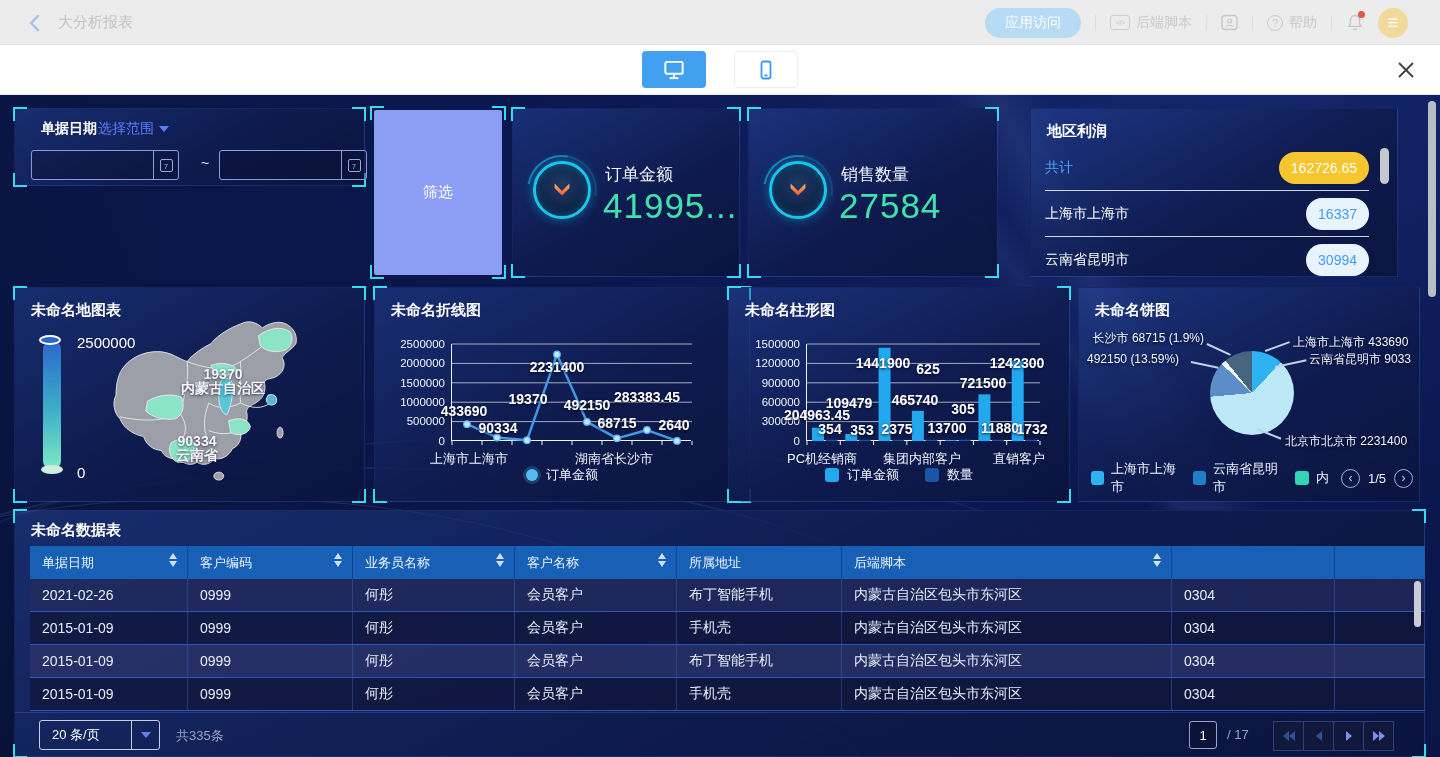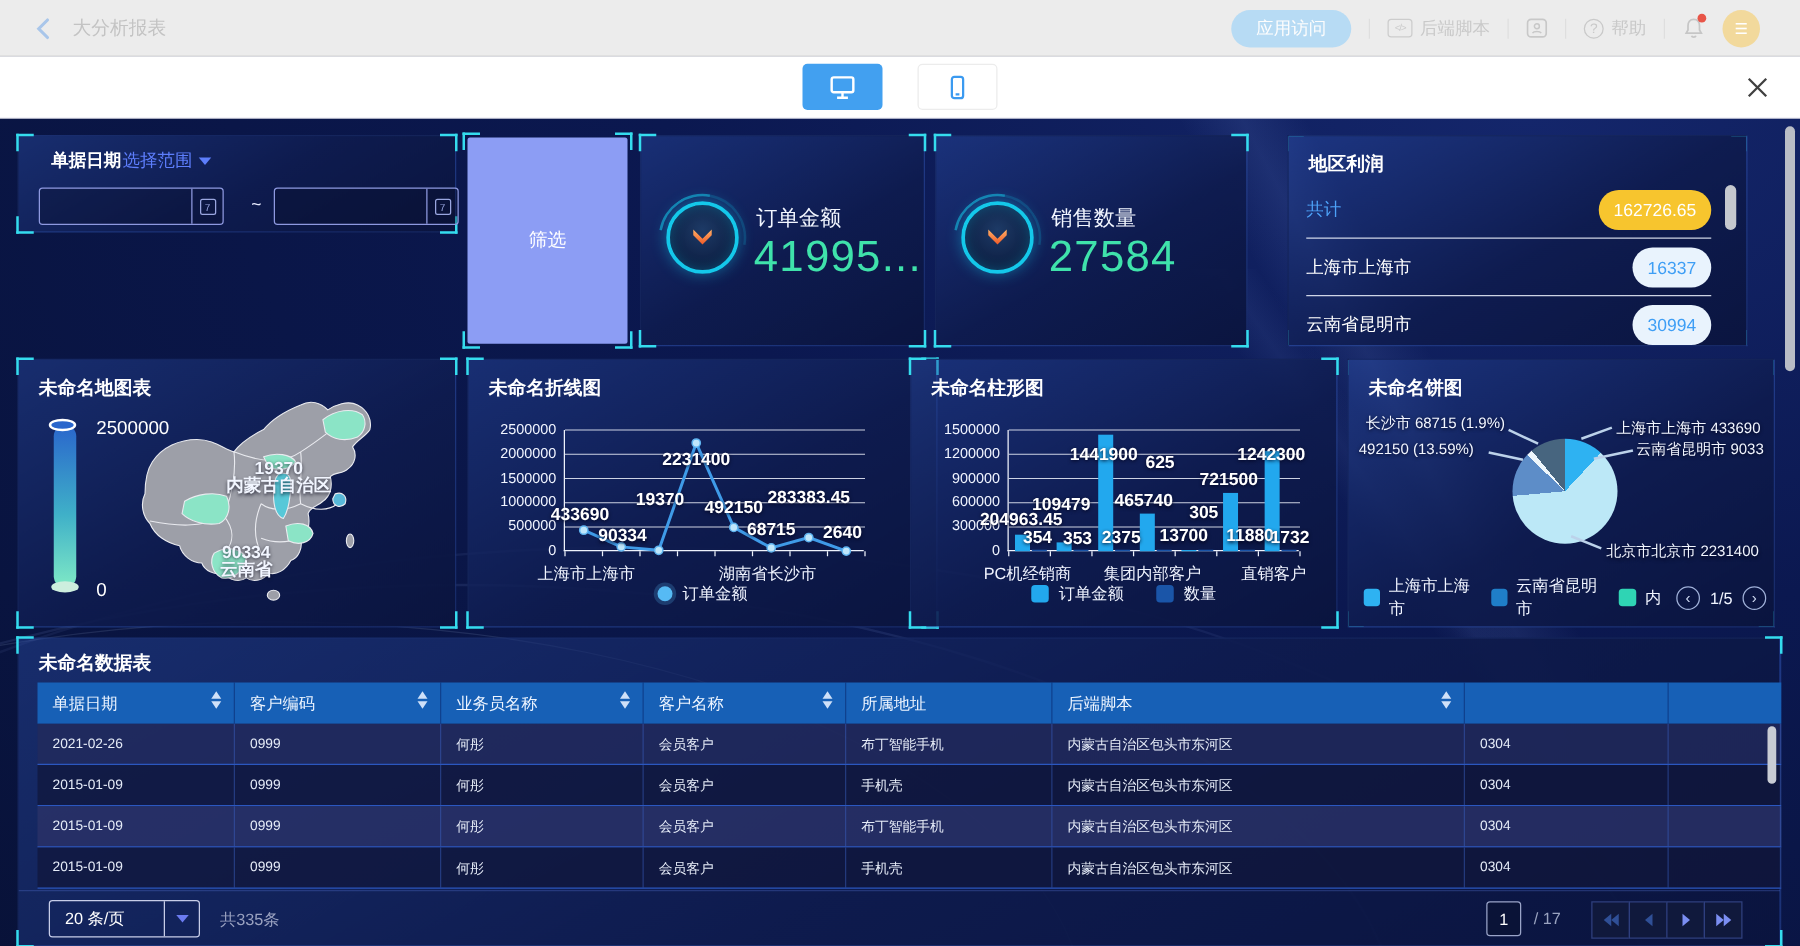--- a/index.html
+++ b/index.html
@@ -132,21 +132,21 @@
   .p-table { left:14px; top:415px; width:1411px; height:247px; }
   .thead, .trow { position:absolute; left:15px; width:1395px; height:33px; display:grid;
                   grid-template-columns:158px 165px 162px 162px 165px 330px 163px 90px; }
   .thead { top:35px; background:#1760b6; }
   .th { position:relative; display:flex; align-items:center; padding:0 12px; font-size:13px; color:#eef5ff; border-right:1px solid rgba(10,40,110,.55); }
   .sort { position:absolute; right:10px; top:7px; display:flex; flex-direction:column; gap:2px; }
   .sort i { width:0; height:0; border-left:4.5px solid transparent; border-right:4.5px solid transparent; }
   .sort .up { border-bottom:6px solid #cfe0f8; }
   .sort .dn { border-top:6px solid #cfe0f8; }
   .trow { border-bottom:1px solid #2b57c0; }
-  .td { display:flex; align-items:center; padding:0 12px; font-size:11px; color:#e6ecf8; border-right:1px solid rgba(60,100,200,.45); }
+  .td { display:flex; align-items:center; padding:0 12px; font-size:14px; color:#e6ecf8; border-right:1px solid rgba(60,100,200,.45); }
   .r0 { top:68px; background:rgba(34,42,92,.78); }
   .r1 { top:101px; background:rgba(16,22,58,.72); }
   .r2 { top:134px; background:rgba(42,50,104,.80); }
   .r3 { top:167px; background:rgba(16,22,58,.72); }
   .tbl-scroll { position:absolute; right:3px; top:70px; width:7px; height:46px; border-radius:4px; background:#c9ccd4; }
   .tfoot { position:absolute; left:0; right:0; bottom:0; height:44px; border-top:1px solid rgba(90,120,220,.30); }
   .psize { position:absolute; left:24px; top:7px; width:121px; height:30px; border:1px solid #c7cde8; border-radius:3px; display:flex; cursor:pointer; }
   .psize .txt { flex:1; display:flex; align-items:center; padding-left:12px; font-size:13px; color:#ffffff; }
   .psize .arr { width:28px; border-left:1px solid #c7cde8; display:flex; align-items:center; justify-content:center; }
   .psize .tri { width:0; height:0; border-left:5px solid transparent; border-right:5px solid transparent; border-top:6px solid #6b7bf0; }

